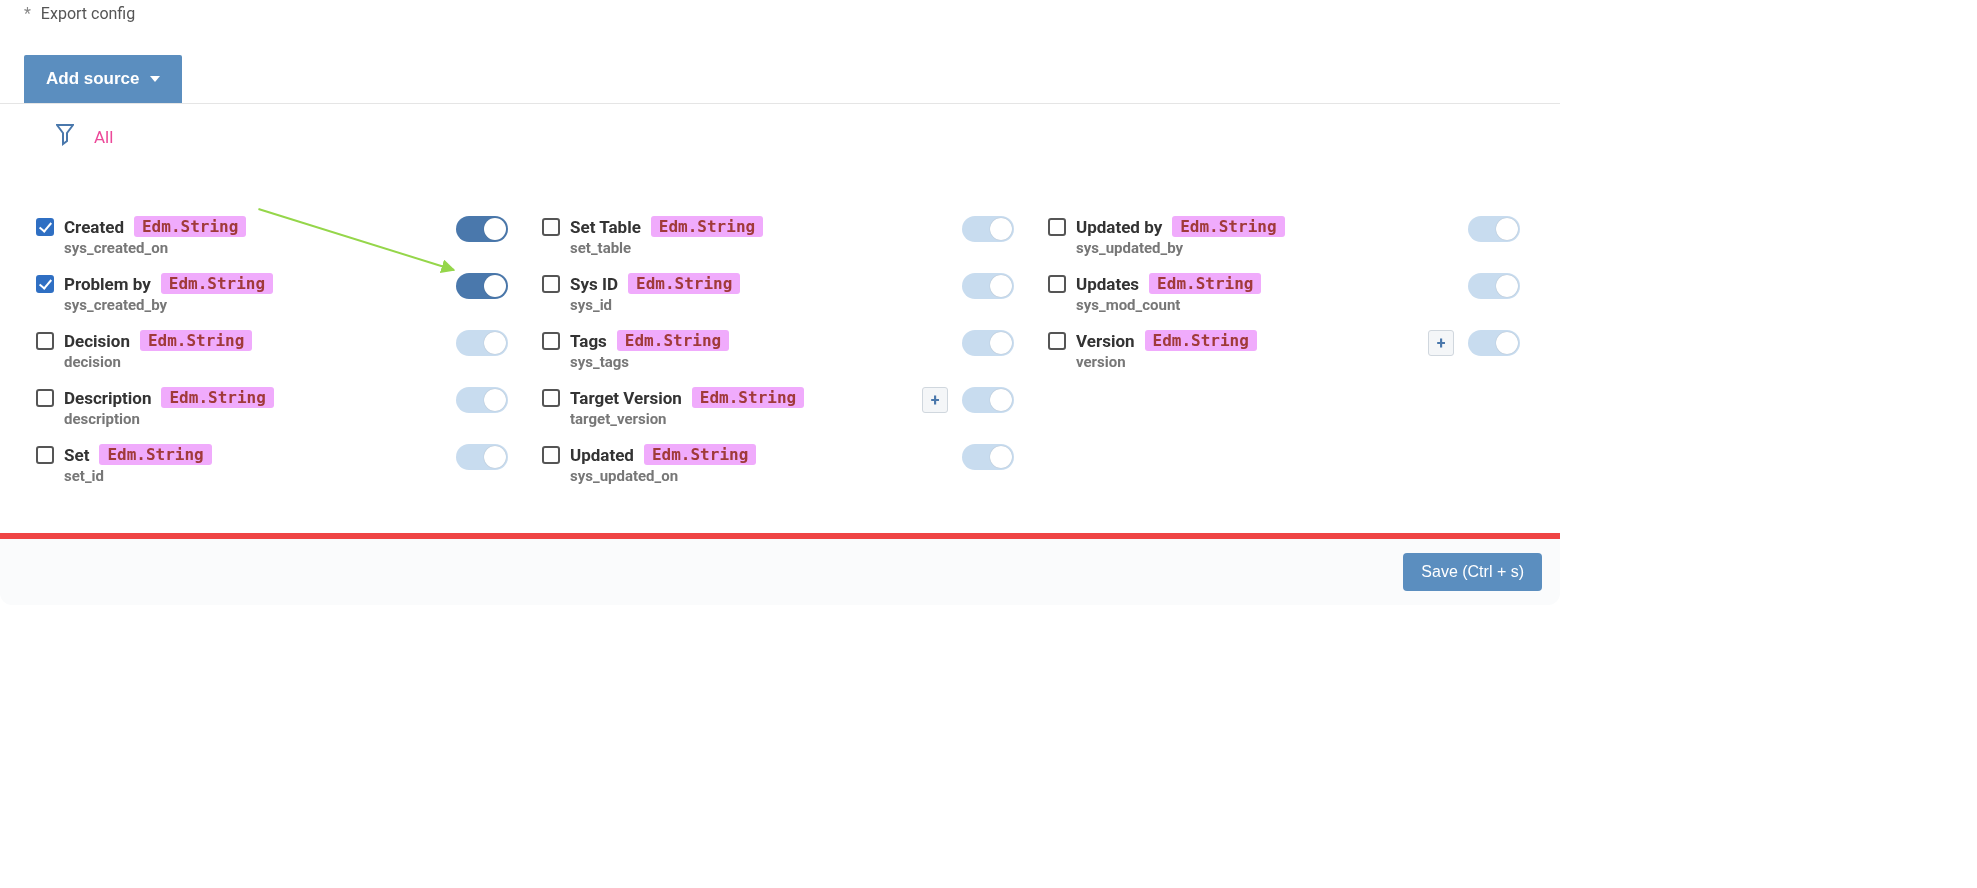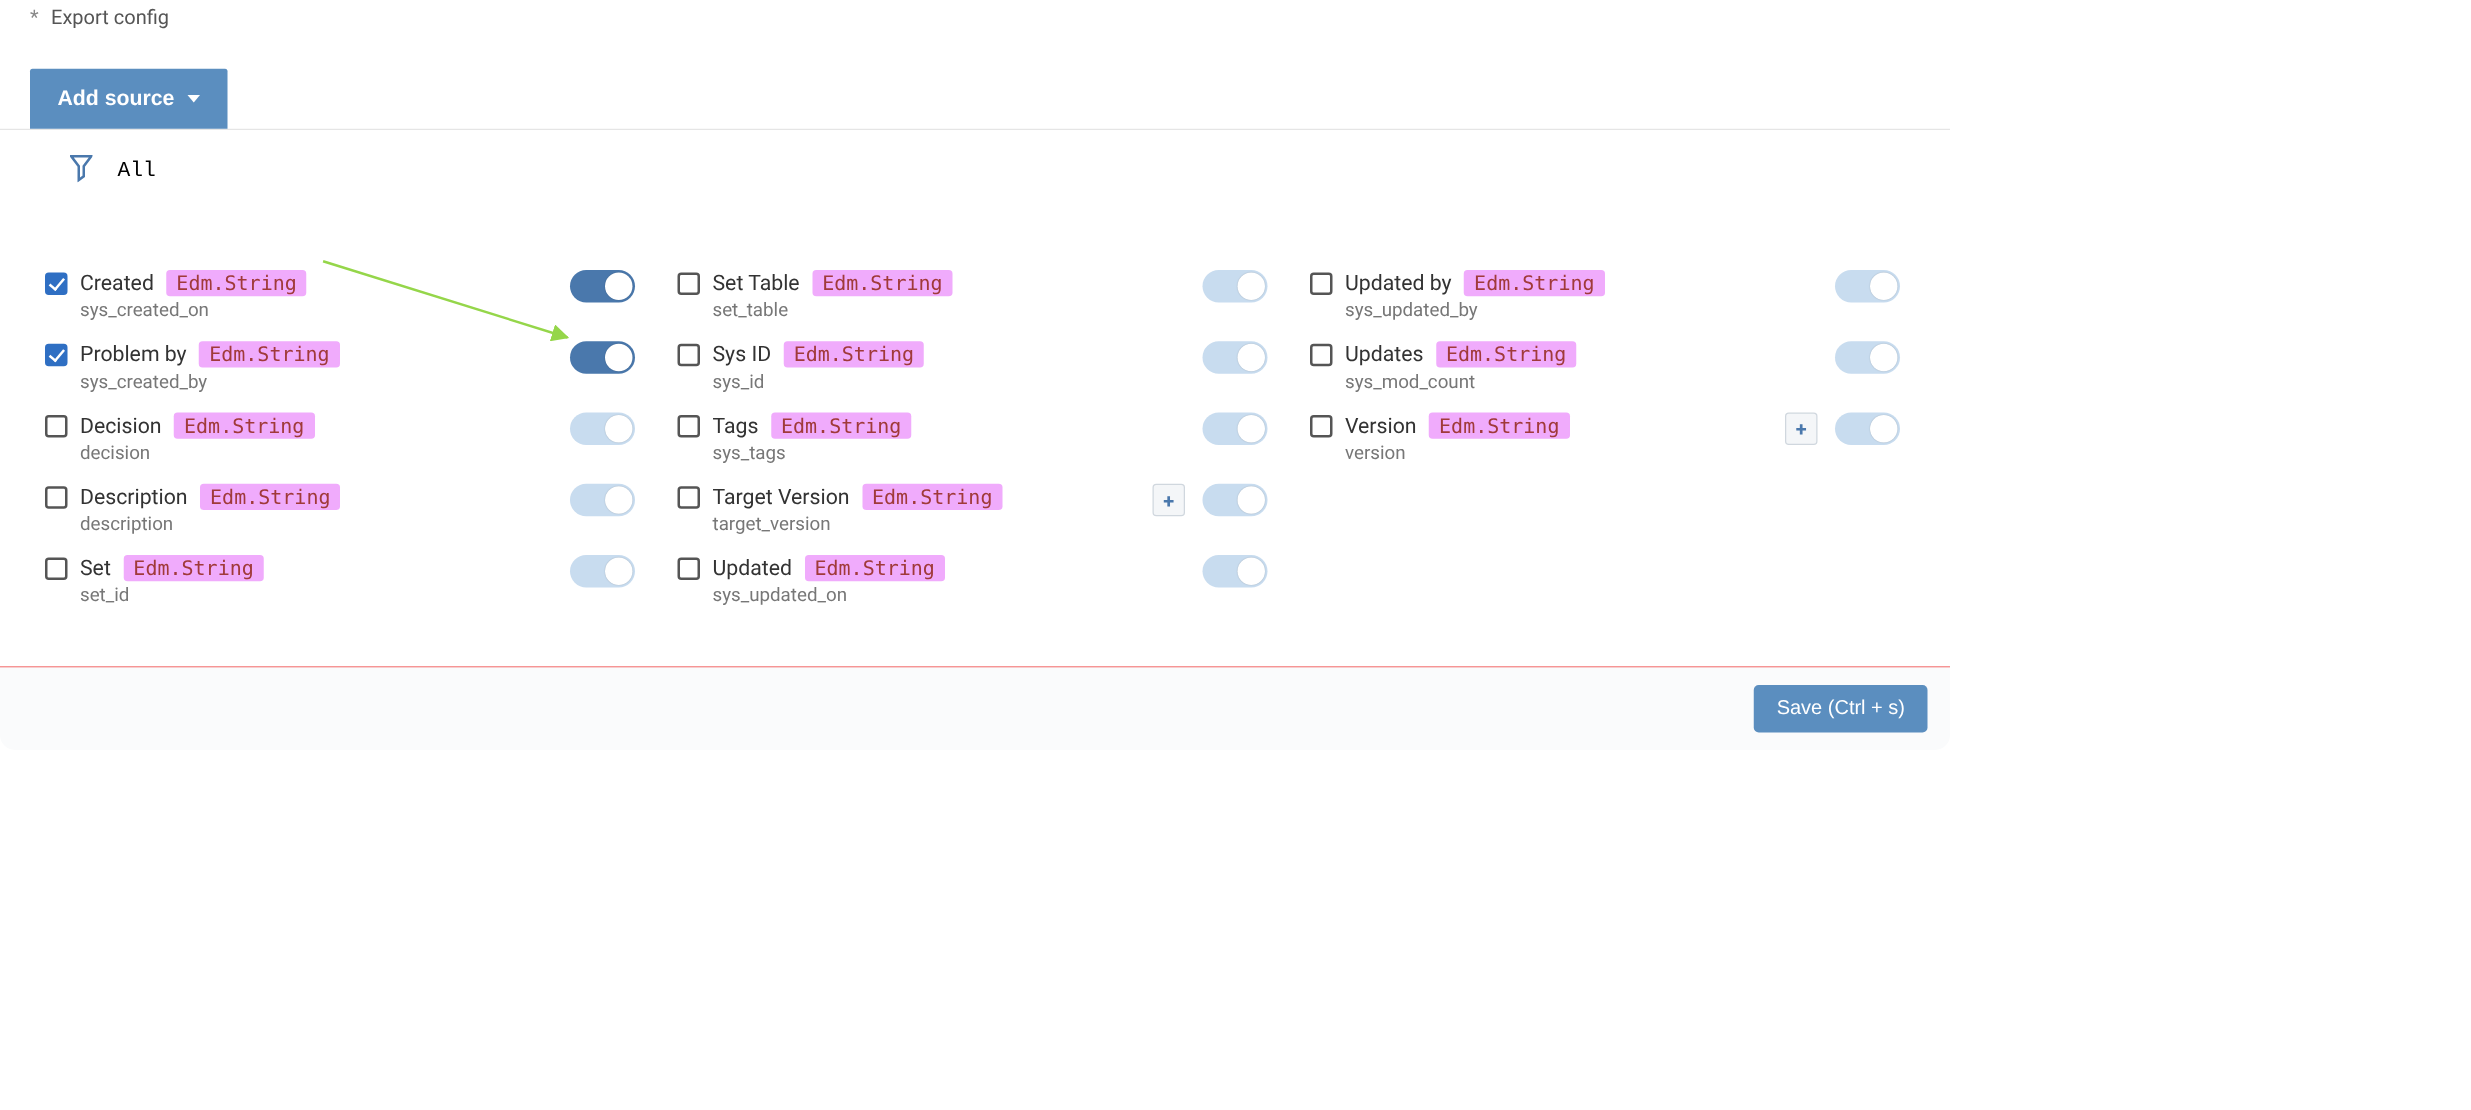--- a/index.html
+++ b/index.html
@@ -74,21 +74,21 @@
     cursor: pointer;
   }
 
   .filter-row {
     display: flex;
     align-items: center;
     gap: 20px;
     padding: 20px 0 18px 56px;
   }
   .filter-row .funnel-icon { color: #4a78ac; }
-  .filter-row .label { color: #000000; font-size: 17px; cursor: pointer; font-family: Liberation Mono, monospace; }
+  .filter-row .label { color: #ec4899; font-size: 17px; cursor: pointer; }
 
   .display-value-box {
     margin: 0 0 0 30px;
     display: inline-flex;
     align-items: center;
     gap: 14px;
     padding: 16px 14px;
     border: 2px solid #95d64a;
     border-radius: 2px;
     position: relative;
@@ -149,21 +149,21 @@
     border-color: #2f6fc3;
   }
   .chk.checked::after {
     content: "";
     width: 5px; height: 10px;
     border: solid #fff;
     border-width: 0 2px 2px 0;
     transform: rotate(40deg);
     margin-top: -2px;
   }
-  .field-main { flex: 1 1 auto; min-width: 0; }
+  .field-main { flex: 1 1 auto; min-width: 0; font-weight: bold; }
   .field-title { display: flex; align-items: center; gap: 10px; }
   .field-label { font-size: 17px; color: #333; }
   .type-badge {
     background: #f0abfc;
     color: #a03a3a;
     font-family: ui-monospace, SFMono-Regular, Menlo, monospace;
     font-size: 16px;
     padding: 1px 8px;
     border-radius: 3px;
   }
@@ -188,21 +188,21 @@
     cursor: pointer;
   }
 
   .annotation-line {
     position: absolute;
     pointer-events: none;
     z-index: 5;
   }
 
   .footer {
-    border-top: 1px solid #ef4444;
+    border-top: 6px solid #ef4444;
     background: #fafbfc;
     display: flex;
     justify-content: flex-end;
     padding: 14px 18px;
     border-radius: 0 0 12px 12px;
   }
   .btn-save {
     background: #5b8ebf;
     color: #fff;
     border: none;

